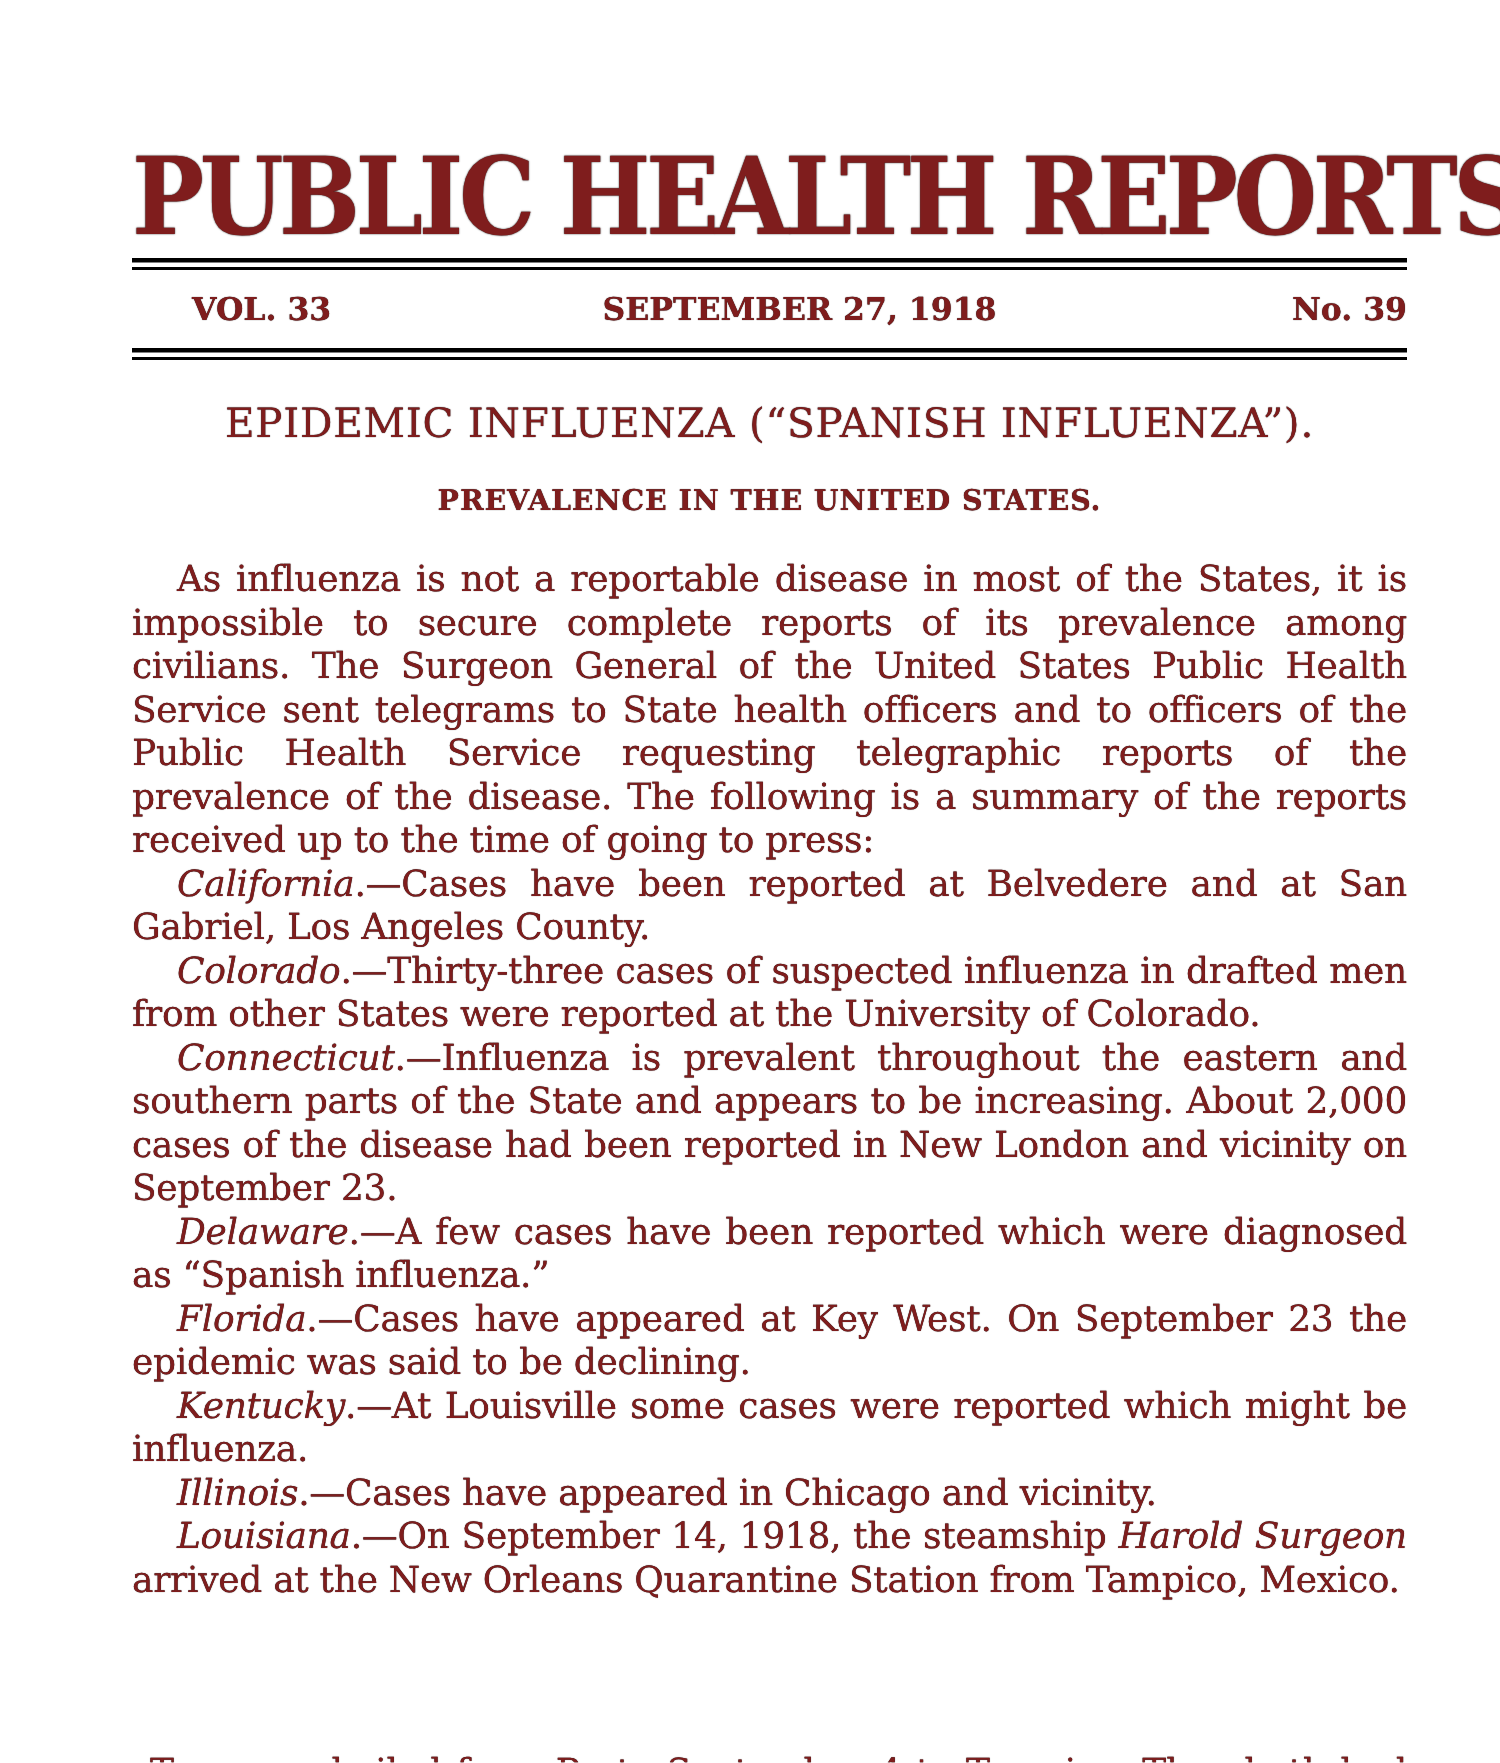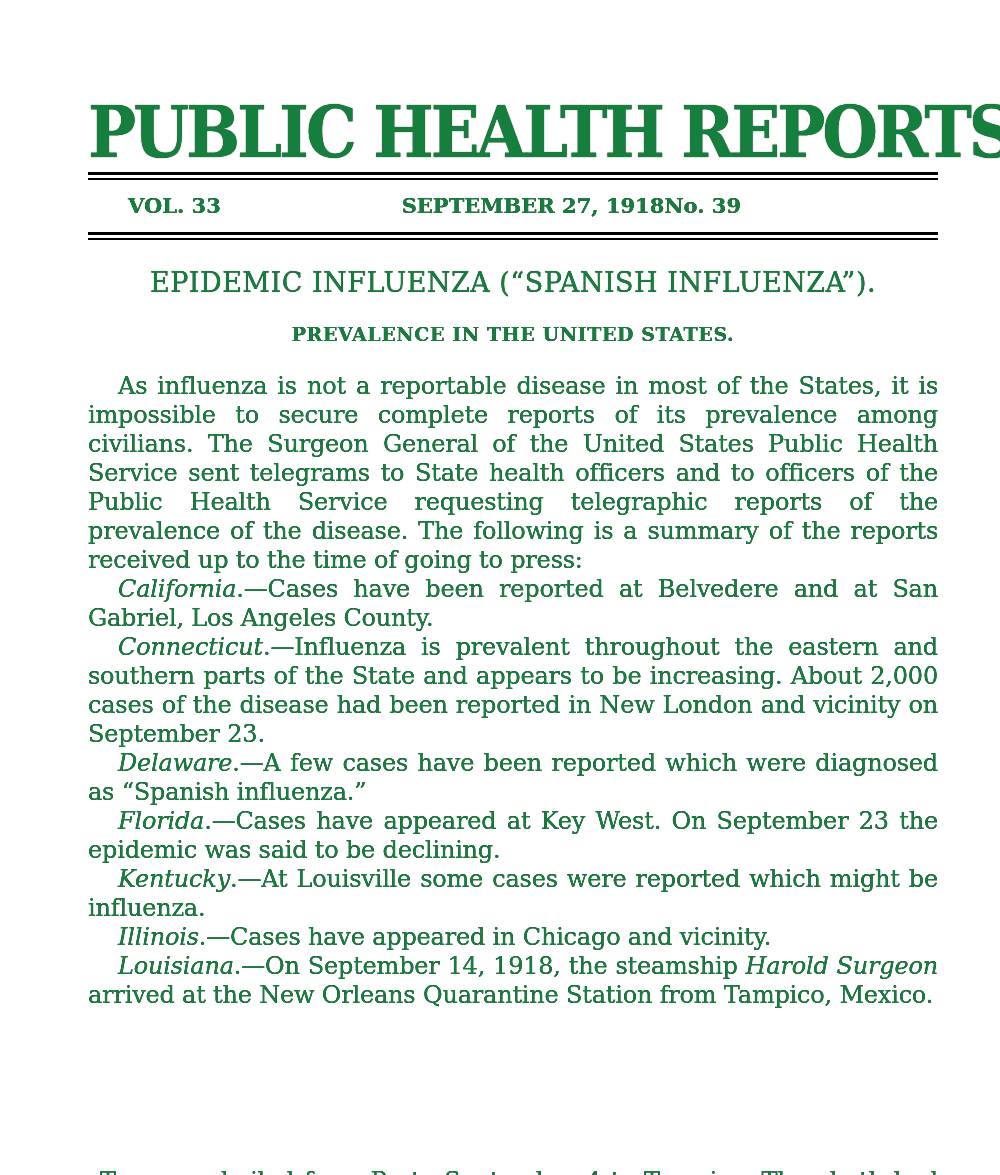--- a/index.html
+++ b/index.html
@@ -2,21 +2,21 @@
 <html><head>
 <meta charset="utf-8">
 <style>
   html, body { margin: 0; padding: 0; background: #ffffff; }
   .page {
     position: relative;
     width: 1000px;
     height: 1175px;
     background: #ffffff;
     overflow: hidden;
-    color: #15803d;
+    color: #7f1d1d;
     font-family: "DejaVu Serif", "Liberation Serif", serif;
   }
   .column {
     margin-left: 88px;
     width: 850px;
   }
   
   .masthead { padding-top: 92px; }
   .masthead-title {
     margin: 0;
@@ -42,21 +42,21 @@
     align-items: baseline;
     margin-top: 13px;
     font-weight: bold;
     font-size: 21px;
     line-height: 26px;
     text-shadow: 0 0 0.6px #000;
     margin-left: 40px;
   }
   .issue-row .cell-left  { flex: 1; text-align: left; }
   .issue-row .cell-mid   { flex: 0 0 auto; text-align: center; }
-  .issue-row .cell-right { flex: 1; }
+  .issue-row .cell-right { flex: 1; text-align: right; }
   
   .article-title {
     margin: 27px 0 0 0;
     text-align: center;
     font-weight: normal;
     font-size: 27px;
     line-height: 32px;
     letter-spacing: 0.5px;
     text-shadow: 0 0 0.7px #000;
   }
@@ -108,20 +108,21 @@
   </header>
 
   <main class="column">
     <h2 class="article-title">EPIDEMIC INFLUENZA (“SPANISH INFLUENZA”).</h2>
     <h3 class="article-subtitle">PREVALENCE IN THE UNITED STATES.</h3>
 
     <p class="body-par intro-par">As influenza is not a reportable disease in most of the States, it is impossible to secure complete reports of its prevalence among civilians. The Surgeon General of the United States Public Health Service sent telegrams to State health officers and to officers of the Public Health Service requesting telegraphic reports of the prevalence of the disease. The following is a summary of the reports received up to the time of going to press:</p>
 
     <p class="body-par"><span class="state-name">California</span><span>.—</span><span>Cases have been reported at Belvedere and at San Gabriel, Los Angeles County.</span></p>
 
+    <p class="body-par"><span class="state-name">Colorado</span><span>.—</span><span>Thirty-three cases of suspected influenza in drafted men from other States were reported at the University of Colorado.</span></p>
 
     <p class="body-par"><span class="state-name">Connecticut</span><span>.—</span><span>Influenza is prevalent throughout the eastern and southern parts of the State and appears to be increasing. About 2,000 cases of the disease had been reported in New London and vicinity on September 23.</span></p>
 
     <p class="body-par"><span class="state-name">Delaware</span><span>.—</span><span>A few cases have been reported which were diagnosed as “Spanish influenza.”</span></p>
 
     <p class="body-par"><span class="state-name">Florida</span><span>.—</span><span>Cases have appeared at Key West. On September 23 the epidemic was said to be declining.</span></p>
 
 
     <p class="body-par"><span class="state-name">Kentucky</span><span>.—</span><span>At Louisville some cases were reported which might be influenza.</span></p>
 

